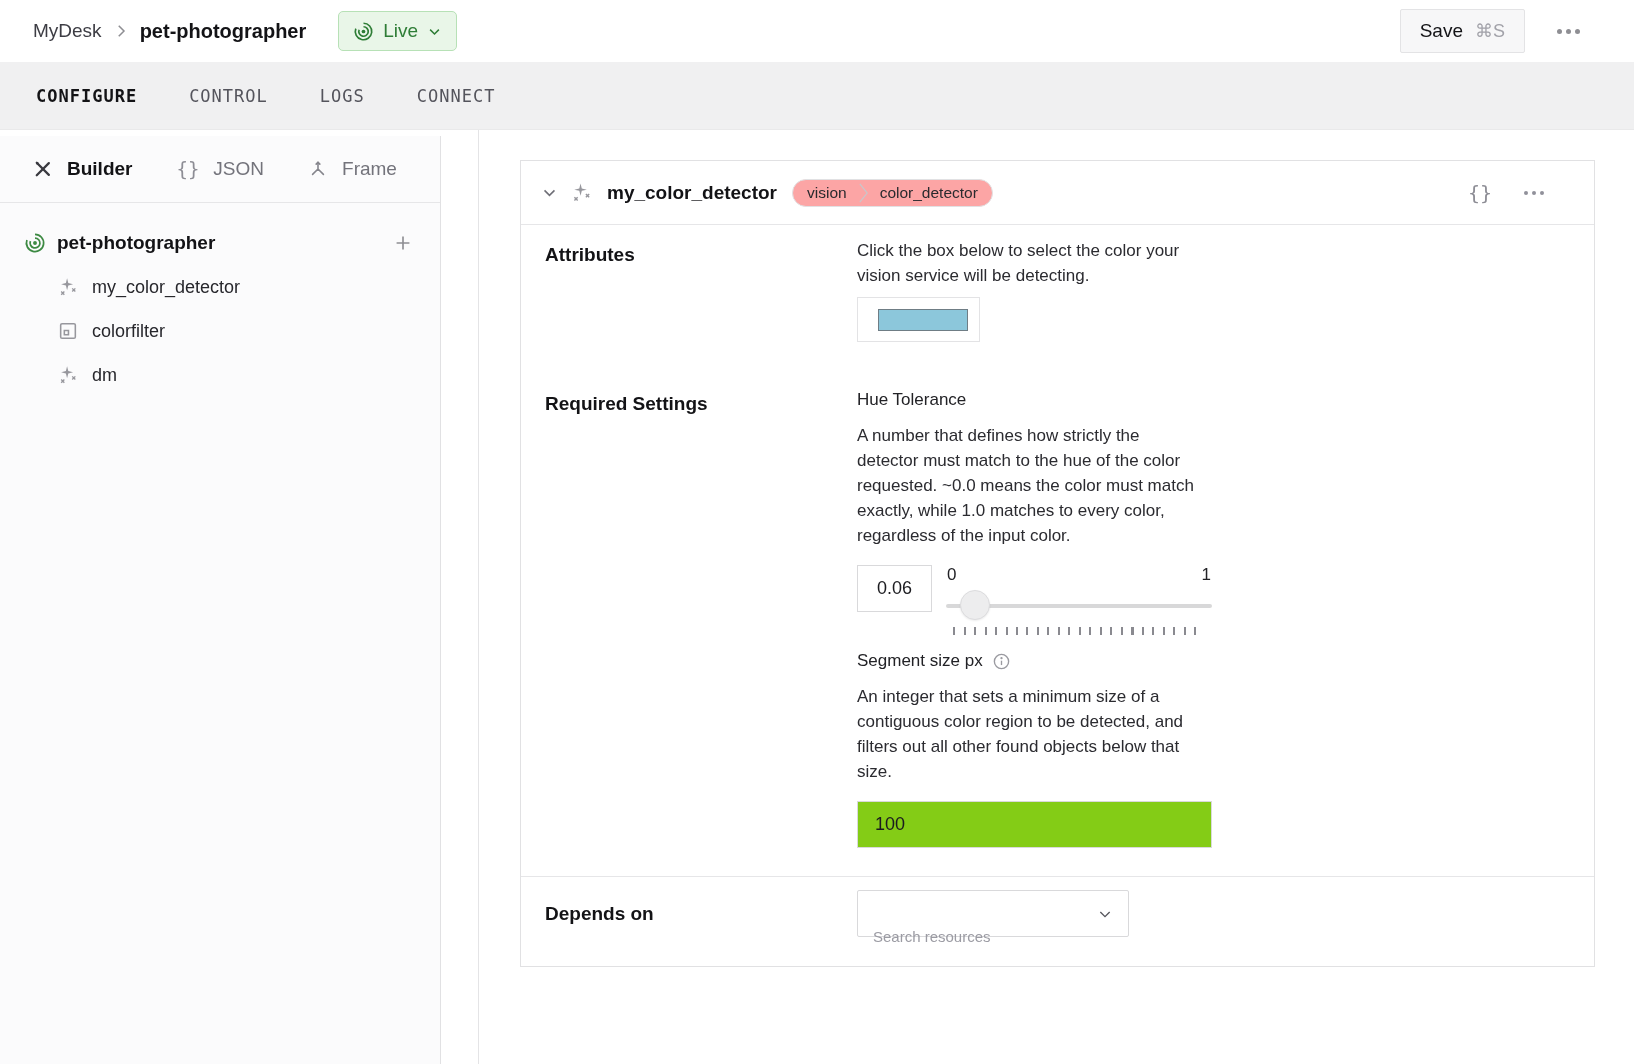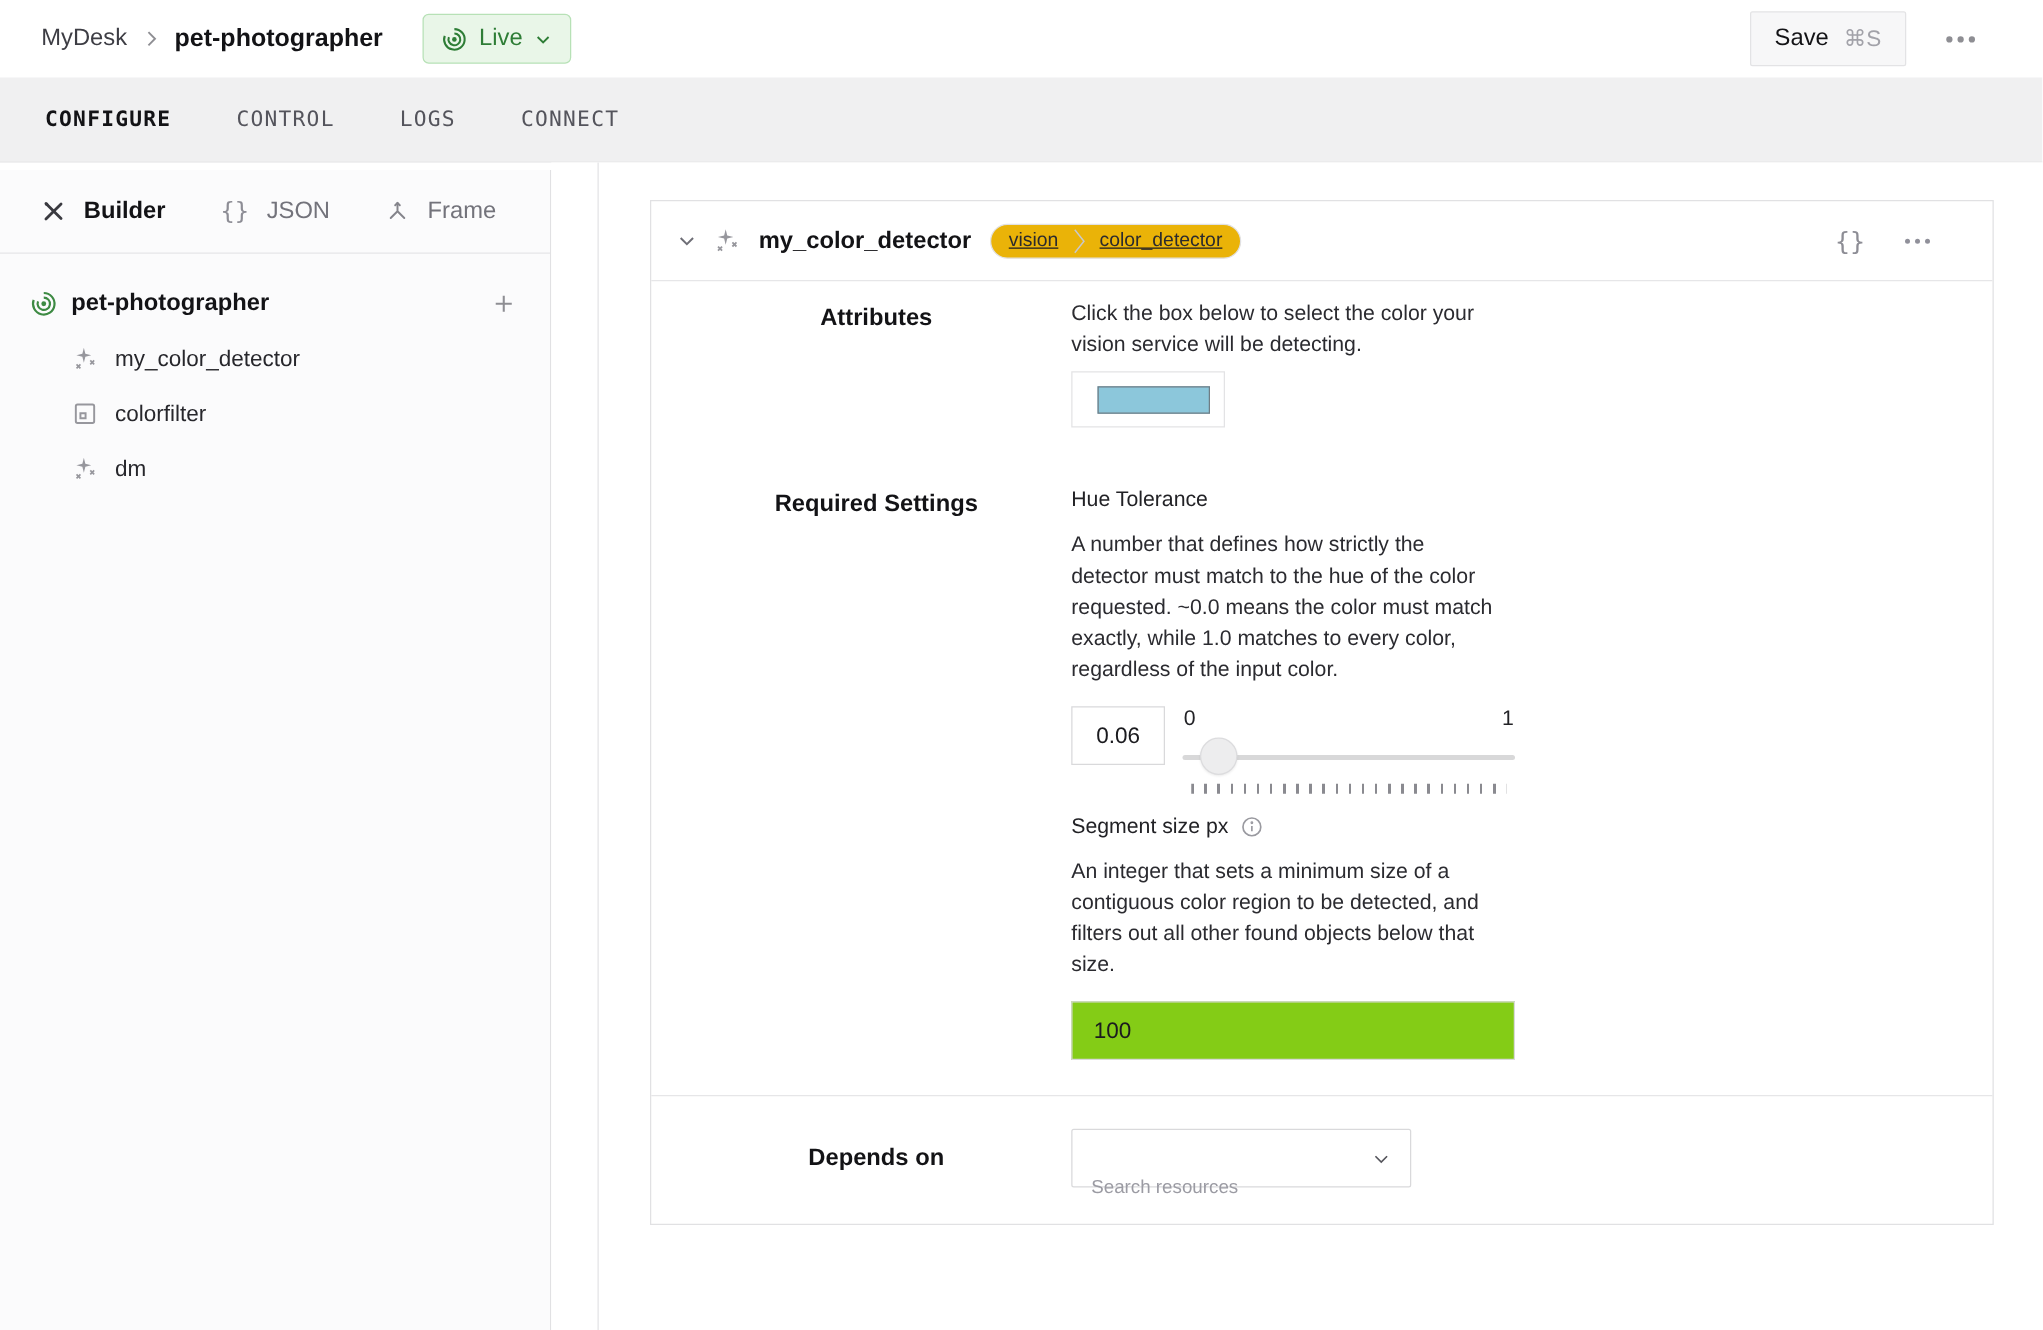--- a/index.html
+++ b/index.html
@@ -57,28 +57,28 @@
 
   
   .card { position:absolute; left:79px; top:30px; width:1075px; background:#fff;
           border:1px solid #e1e1e3; }
   .card-header { height:64px; display:flex; align-items:center; padding:0 48px 0 20px;
                  border-bottom:1px solid #e6e6e8; }
   .collapse { color:#6e6e76; display:flex; cursor:pointer; }
   .card-header .sparkle { margin-left:12px; }
   .card-title { margin-left:14px; font-size:19px; font-weight:bold; color:#131316; }
   .pill { margin-left:15px; height:28px; display:flex; align-items:center; border:1px solid #e1e1e3;
-          background:#eab308; border-radius:14px; padding:0 14px; gap:10px;text-decoration:underline; }
+          background:#fca5a5; border-radius:14px; padding:0 14px; gap:10px; }
   .pill .seg { font-size:15.5px; color:#2a2a2e; }
   .pill .pill-sep { color:#c8c8cc; display:flex; }
   .card-header-right { margin-left:auto; display:flex; align-items:center; gap:30px; }
   .braces-btn { font-family:"DejaVu Sans Mono", monospace; font-size:20px; color:#8d8d95; cursor:pointer; }
 
   .section { display:grid; grid-template-columns:312px 355px; padding:0 24px; }
-  .section h2 { font-size:19px; font-weight:bold; color:#131316;text-align:center; }
+  .section h2 { font-size:19px; font-weight:bold; color:#131316; }
   .section .col-label { padding-top:3px; }
 
   .sec-attributes { padding-top:16px; padding-bottom:48px; }
   .desc { font-size:17px; line-height:25px; color:#2b2b30; }
   .attr-desc { width:345px; margin-top:-3px; }
   .color-box { margin-top:9px; width:123px; height:45px; background:#fff; border:1px solid #e3e3e5;
                display:flex; align-items:center; padding-left:20px; cursor:pointer; }
   .swatch { width:90px; height:22px; border:1px solid #6f7d85; }
 
   .sec-required { padding-bottom:28px; }
@@ -93,21 +93,21 @@
   .slider-track { position:absolute; left:0; right:0; top:15px; height:4px; background:#d8d8d9; border-radius:2px; }
   .slider-thumb { position:absolute; left:14px; top:1px; width:30px; height:30px; border-radius:50%;
                   background:#ededee; border:1px solid #dcdcde; box-shadow:0 1px 2px rgba(0,0,0,.08); cursor:pointer; }
   .ticks { margin:6px 0 0 7px; width:252px; height:8px;
            background:repeating-linear-gradient(to right,#8a8a90 0 2px,transparent 2px 10.5px); }
   .segment-label-row { margin-top:16px; display:flex; align-items:center; gap:9px; }
   .seg-desc { width:355px; margin-top:13px; }
   .wide-input { margin-top:17px; width:355px; height:47px; border:1px solid #d9d9db; background:#84cc16;
                 font-size:18px; color:#1b1b1f; padding:0 17px; font-family:"Liberation Sans",sans-serif; }
 
-  .sec-depends { border-top:1px solid #e6e6e8; padding-top:26px; padding-bottom:29px; align-items:center; }
+  .sec-depends { border-top:1px solid #e6e6e8; padding-top:13px; padding-bottom:29px; align-items:center; }
   .sec-depends .col-label { padding-top:0; }
   .select { width:272px; height:47px; border:1px solid #d9d9db; background:#fff; border-radius:2px;
             display:flex; align-items:center; padding:0 15px; cursor:pointer; }
   .select .placeholder { font-size:15px; color:#9b9ba3;margin-top:46px; }
   .select .chev { margin-left:auto; color:#55555c; display:flex; }
 
   svg { display:block; }
 </style>
 </head>
 <body>

